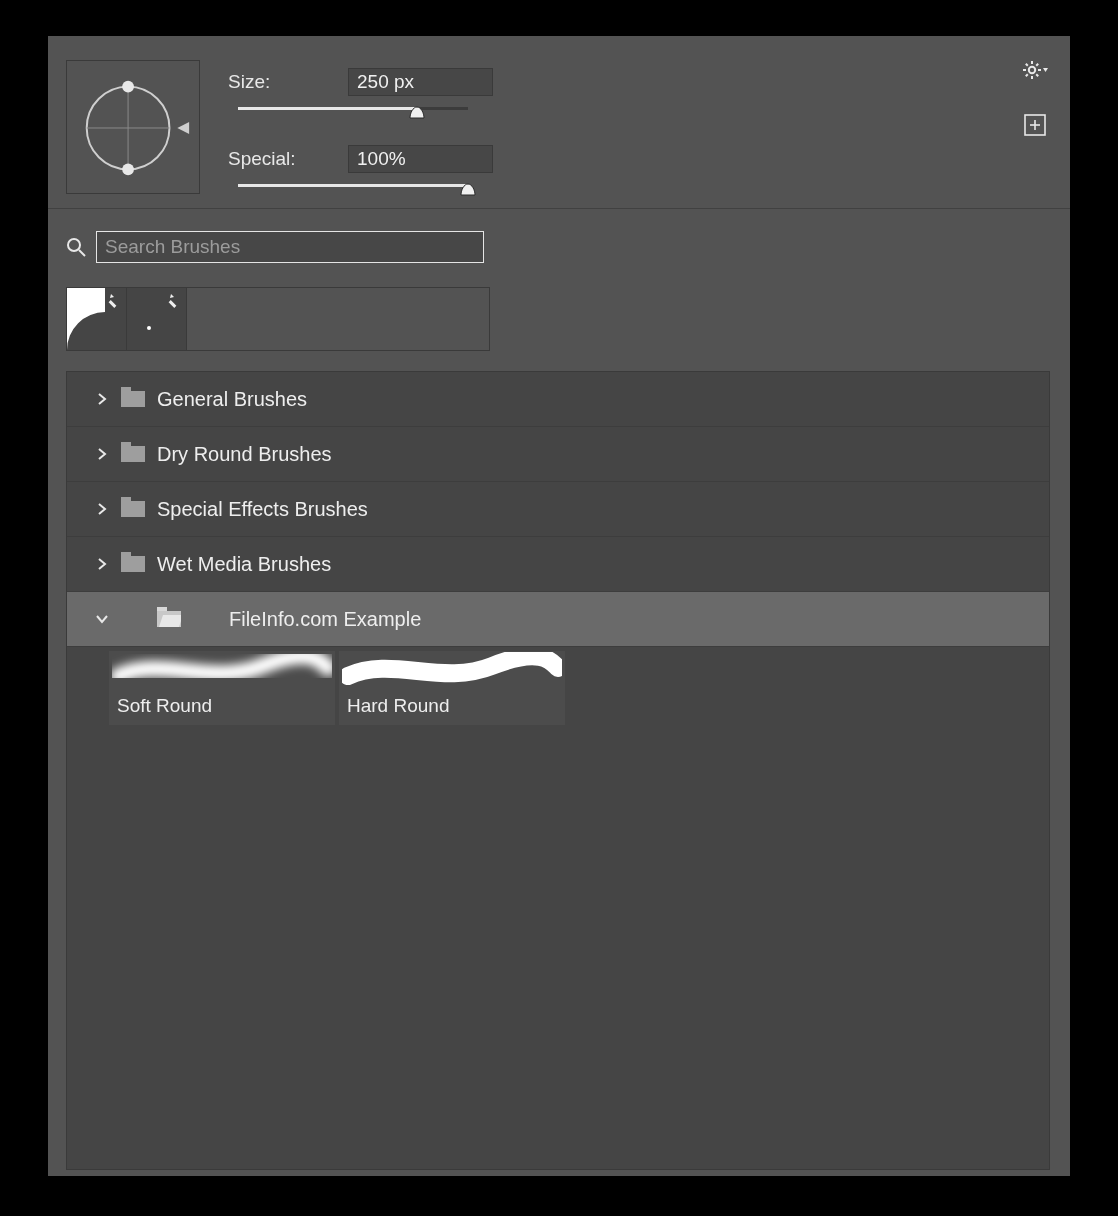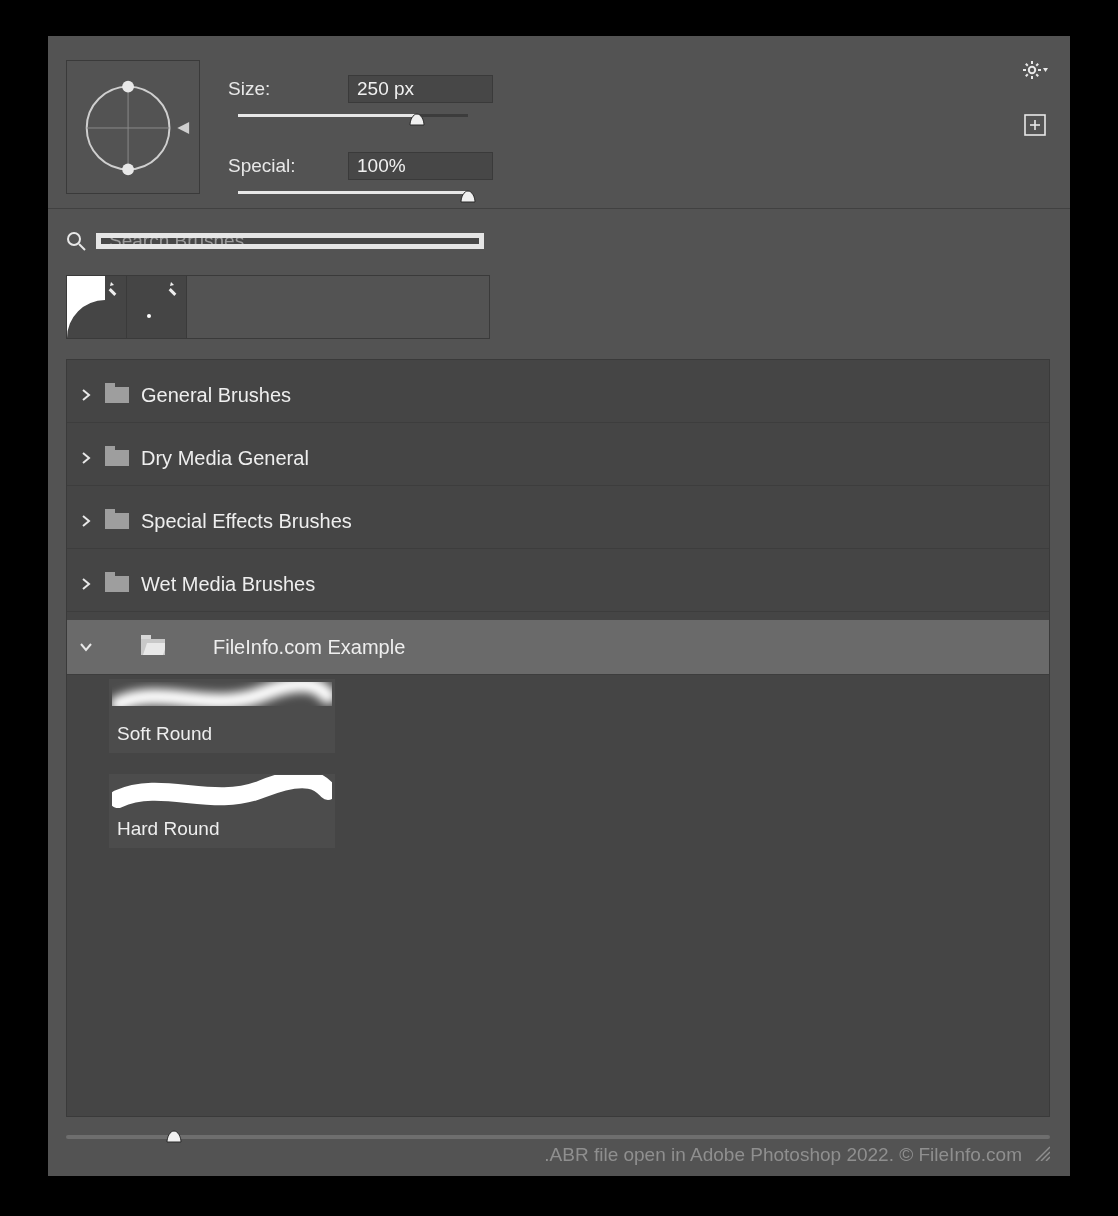--- a/index.html
+++ b/index.html
@@ -17,21 +17,21 @@
     width: 100%;
     height: 100%;
     display: flex;
     flex-direction: column;
     box-shadow: 0 8px 24px rgba(0,0,0,0.6);
   }
   
   .top-section {
     padding: 24px 20px 14px 18px;
     display: flex;
-    align-items: flex-end;
+    align-items: center;
     border-bottom: 1px solid #414141;
     position: relative;
   }
   .tip-preview {
     width: 134px;
     height: 134px;
     border: 1px solid #3a3a3a;
     position: relative;
     flex: 0 0 134px;
   }
@@ -82,25 +82,25 @@
   .mid-section {
     padding: 22px 20px 6px 18px;
     display: flex;
     flex-direction: column;
     flex: 1;
   }
   .search-row { display:flex; align-items:center; gap:10px; }
   .search-input {
     flex: 0 0 388px;
     background: #474747;
-    border: 5px solid #e5e5e5;
+    border: 1px solid #e5e5e5;
     color: #f0f0f0;
     font-size: 19px;
     padding: 3px 8px;
-    height: 14px;
+    height: 32px;
   }
   .search-input::placeholder { color: #9c9c9c; }
 
   .recent-row {
     margin-top: 24px;
     border: 1px solid #3a3a3a;
     width: 424px;
     height: 64px;
     display: flex;
   }
@@ -114,37 +114,35 @@
   .tree {
     margin-top: 20px;
     background: #454545;
     border: 1px solid #3a3a3a;
     flex: 1;
     overflow: hidden;
   }
   .tree-row {
     display: flex; align-items:center;
     height: 55px;
-    padding-left: 12px;
+    padding-left: 28px;
     gap: 12px;
     border-bottom: 1px solid #3d3d3d;
     color: #eee;
     font-size: 20px;
     cursor: pointer;
-    margin-top: 8px;
   }
   .tree-row.selected { background: #6a6a6a; gap: 48px; }
   .tree-row .chev { width:14px; display:flex; justify-content:center; }
   .folder-ic { width:24px; height:20px; }
   .brush-grid {
     display: flex;
-    gap: 21px;
+    gap: 4px;
     padding: 4px 0 4px 42px;
     background: #454545;
-    flex-direction: column;
   }
   .brush-tile {
     width: 226px;
     background: #4c4c4c;
     display:flex; flex-direction:column;
   }
   .brush-tile .stroke {
     height: 38px;
     background: #4c4c4c;
     display:flex; align-items:center; justify-content:center;
@@ -310,21 +308,21 @@
           <svg width="10" height="14" viewBox="0 0 10 14">
               <polyline points="2,2 8,7 2,12" fill="none" stroke="#e8e8e8" stroke-width="2"></polyline>
             </svg>
         </span>
         <span>
           <svg class="folder-ic" viewBox="0 0 24 20">
               <rect x="0" y="4" width="24" height="16" fill="#9e9e9e"></rect>
               <rect x="0" y="0" width="10" height="6" fill="#9e9e9e"></rect>
             </svg>
         </span>
-        <span>Dry Media General</span>
+        <span>Dry Round Brushes</span>
       </div>
 
       <div class="tree-row">
         <span class="chev">
           <svg width="10" height="14" viewBox="0 0 10 14">
               <polyline points="2,2 8,7 2,12" fill="none" stroke="#e8e8e8" stroke-width="2"></polyline>
             </svg>
         </span>
         <span>
           <svg class="folder-ic" viewBox="0 0 24 20">
@@ -386,33 +384,14 @@
               <path d="M6 24 C 50 4, 100 34, 150 14 S 210 10, 216 16" stroke="#fff" stroke-width="18" fill="none" stroke-linecap="round"></path>
             </svg>
           </div>
           <div class="name">Hard Round</div>
         </div>
       </div>
 
     </div>
   </div>
 
-  <div class="footer">
-    <div class="zoom-track">
-      <div class="slider-thumb" style="left:11%; top:-6px">
-        <svg viewBox="0 0 18 18">
-            <path d="M9 2 C13 2 16 8 16 13 L2 13 C2 8 5 2 9 2 Z" fill="#f0f0f0" stroke="#2a2a2a"></path>
-          </svg>
-      </div>
-    </div>
-    <div class="footer-text">
-      <span>.ABR file open in Adobe Photoshop 2022. © FileInfo.com</span>
-      <span>
-        <svg width="18" height="18" viewBox="0 0 18 18">
-          <line x1="4" y1="18" x2="18" y2="4" stroke="#8f8f8f" stroke-width="1.5"></line>
-          <line x1="9" y1="18" x2="18" y2="9" stroke="#8f8f8f" stroke-width="1.5"></line>
-          <line x1="14" y1="18" x2="18" y2="14" stroke="#8f8f8f" stroke-width="1.5"></line>
-        </svg>
-      </span>
-    </div>
-  </div>
 
 </div>
 
 </body></html>

